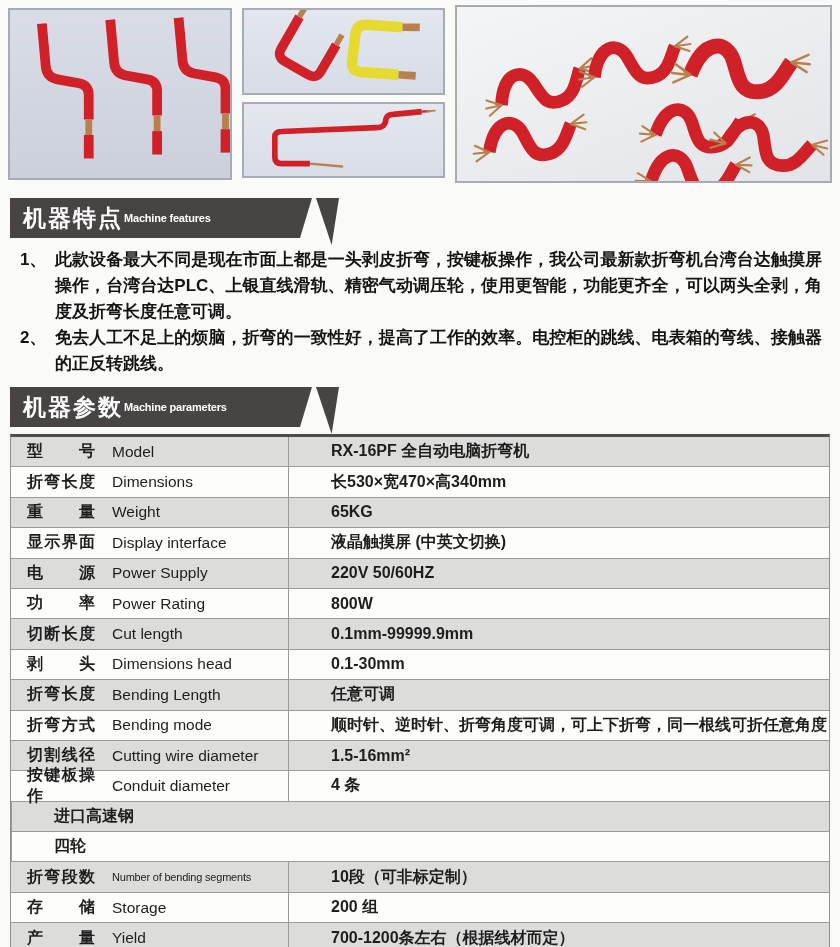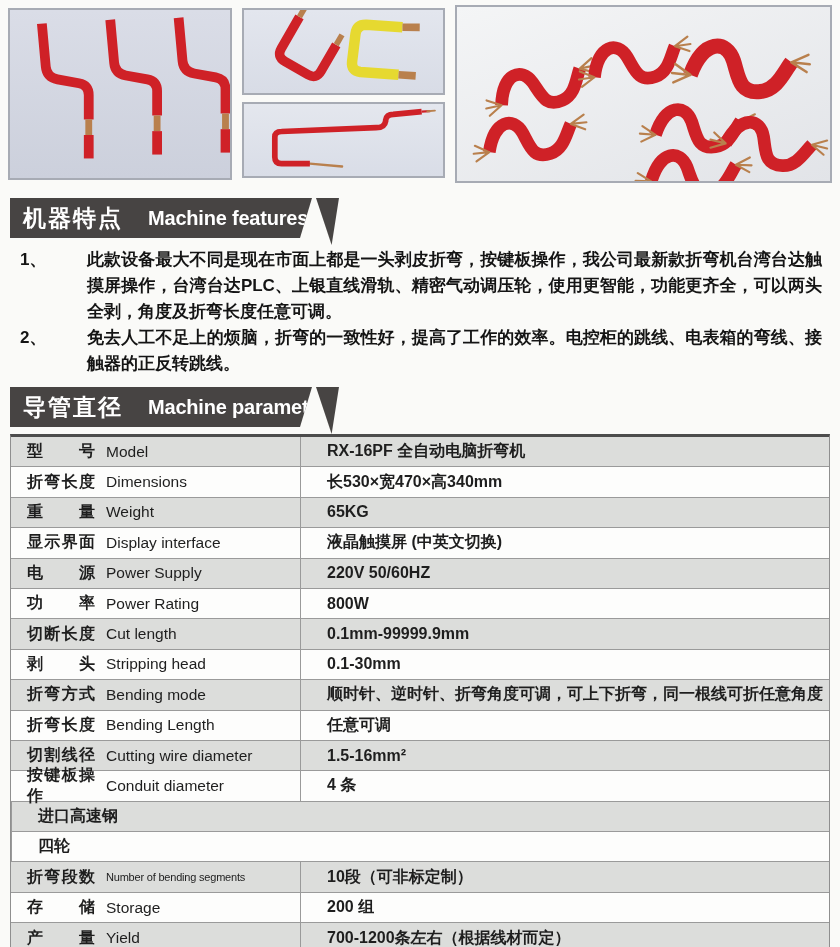--- a/index.html
+++ b/index.html
@@ -26,50 +26,50 @@
   .red{stroke:var(--wire-red);fill:none;stroke-linejoin:round;}
   .redcap{stroke:var(--wire-red);fill:none;stroke-linecap:butt;}
   .yellow{stroke:var(--wire-yellow);fill:none;stroke-linejoin:round;}
   .copper{stroke:var(--copper);fill:none;stroke-linecap:butt;}
   .copper-thin{stroke:var(--copper);fill:none;stroke-linecap:round;}
   
   .banner{position:relative;height:40px;margin:8px 0 0 10px;}
   .banner-main{
     position:absolute;left:0;top:0;width:302px;height:40px;background:var(--banner-bg);
     clip-path:polygon(0 0,100% 0,calc(100% - 12px) 100%,0 100%);
-    display:flex;align-items:center;gap:25px;padding-left:13px;
+    display:flex;align-items:center;gap:1px;padding-left:13px;
   }
   .banner-cn{color:var(--banner-text);font-size:23px;font-weight:bold;letter-spacing:2px;white-space:nowrap;}
-  .banner-en{color:var(--banner-text);font-size:20px;font-weight:bold;white-space:nowrap;letter-spacing:-0.2px;}
+  .banner-en{color:var(--banner-text);font-size:11px;font-weight:bold;white-space:nowrap;letter-spacing:-0.2px;}
   .banner-tail{
     position:absolute;left:306px;top:0;width:23px;height:47px;background:var(--banner-bg);
     clip-path:polygon(0 0,100% 0,68% 100%);
   }
   
   .features{padding:9px 18px 2px 20px;}
   .feat-item{display:flex;font-size:17px;line-height:26px;font-weight:600;color:#141414;}
   .feat-num{flex:0 0 35px;}
-  .feat-text{flex:1;text-align:justify;margin-left:32px;}
+  .feat-text{flex:1;text-align:justify;}
   
   .ptable{
     margin:7px 10px 0 10px;
     border-left:1px solid var(--table-border);border-right:1px solid var(--table-border);
     border-top:3px solid #4c4c4c;border-bottom:3px solid #4c4c4c;
     background:#fff;
   }
-  .prow{display:flex;height:30.4px;border-bottom:1px solid #9a9a9a;background:#fdfdfc;gap:12px;}
+  .prow{display:flex;height:30.4px;border-bottom:1px solid #9a9a9a;background:#fdfdfc;}
   .prow:last-child{border-bottom:none;}
   .prow:nth-child(odd){background:var(--table-stripe);}
   .labels{flex:0 0 277px;display:flex;align-items:center;}
   .cn{width:68px;margin-left:16px;font-weight:bold;font-size:16px;color:#1e1e1e;
       text-align:justify;text-align-last:justify;}
-  .en{margin-left:11px;font-size:15.5px;color:#1e1e1e;white-space:nowrap;}
+  .en{margin-left:17px;font-size:15.5px;color:#1e1e1e;white-space:nowrap;}
   .prow-bending-segments .en{font-size:11px;letter-spacing:-0.2px;}
   .val{flex:1;border-left:1px solid #9a9a9a;display:flex;align-items:center;
-       padding-left:26px;font-size:16px;font-weight:600;color:#1e1e1e;white-space:nowrap;}
+       padding-left:42px;font-size:16px;font-weight:600;color:#1e1e1e;white-space:nowrap;}
 </style>
 </head>
 <body>
 
 <div class="page">
 
   <div class="photos">
 
     <figure class="photo photo-left">
       <svg viewBox="0 0 224 172">
@@ -149,21 +149,21 @@
       <p class="feat-text">此款设备最大不同是现在市面上都是一头剥皮折弯，按键板操作，我公司最新款折弯机台湾台达触摸屏操作，台湾台达PLC、上银直线滑轨、精密气动调压轮，使用更智能，功能更齐全，可以两头全剥，角度及折弯长度任意可调。</p>
     </div>
     <div class="feat-item">
       <span class="feat-num">2、</span>
       <p class="feat-text">免去人工不足上的烦脑，折弯的一致性好，提高了工作的效率。电控柜的跳线、电表箱的弯线、接触器的正反转跳线。</p>
     </div>
   </div>
 
   <div class="banner">
     <div class="banner-main">
-      <span class="banner-cn">导管直径</span>
+      <span class="banner-cn">机器参数</span>
       <span class="banner-en">Machine parameters</span>
     </div>
     <div class="banner-tail"></div>
   </div>
 
   <div class="ptable">
 
     <div class="prow">
       <div class="labels">
         <span class="cn">型号</span>
@@ -216,43 +216,43 @@
       <div class="labels">
         <span class="cn">切断长度</span>
         <span class="en">Cut length</span>
       </div>
       <div class="val">0.1mm-99999.9mm</div>
     </div>
 
     <div class="prow">
       <div class="labels">
         <span class="cn">剥头</span>
-        <span class="en">Stripping head</span>
+        <span class="en">Dimensions head</span>
       </div>
       <div class="val">0.1-30mm</div>
+    </div>
+
+    <div class="prow">
+      <div class="labels">
+        <span class="cn">折弯长度</span>
+        <span class="en">Bending Length</span>
+      </div>
+      <div class="val">任意可调</div>
     </div>
 
     <div class="prow">
       <div class="labels">
         <span class="cn">折弯方式</span>
         <span class="en">Bending mode</span>
       </div>
       <div class="val">顺时针、逆时针、折弯角度可调，可上下折弯，同一根线可折任意角度</div>
     </div>
 
     <div class="prow">
       <div class="labels">
-        <span class="cn">折弯长度</span>
-        <span class="en">Bending Length</span>
-      </div>
-      <div class="val">任意可调</div>
-    </div>
-
-    <div class="prow">
-      <div class="labels">
         <span class="cn">切割线径</span>
         <span class="en">Cutting wire diameter</span>
       </div>
       <div class="val">1.5-16mm²</div>
     </div>
 
     <div class="prow">
       <div class="labels">
         <span class="cn">按键板操作</span>
         <span class="en">Conduit diameter</span>

